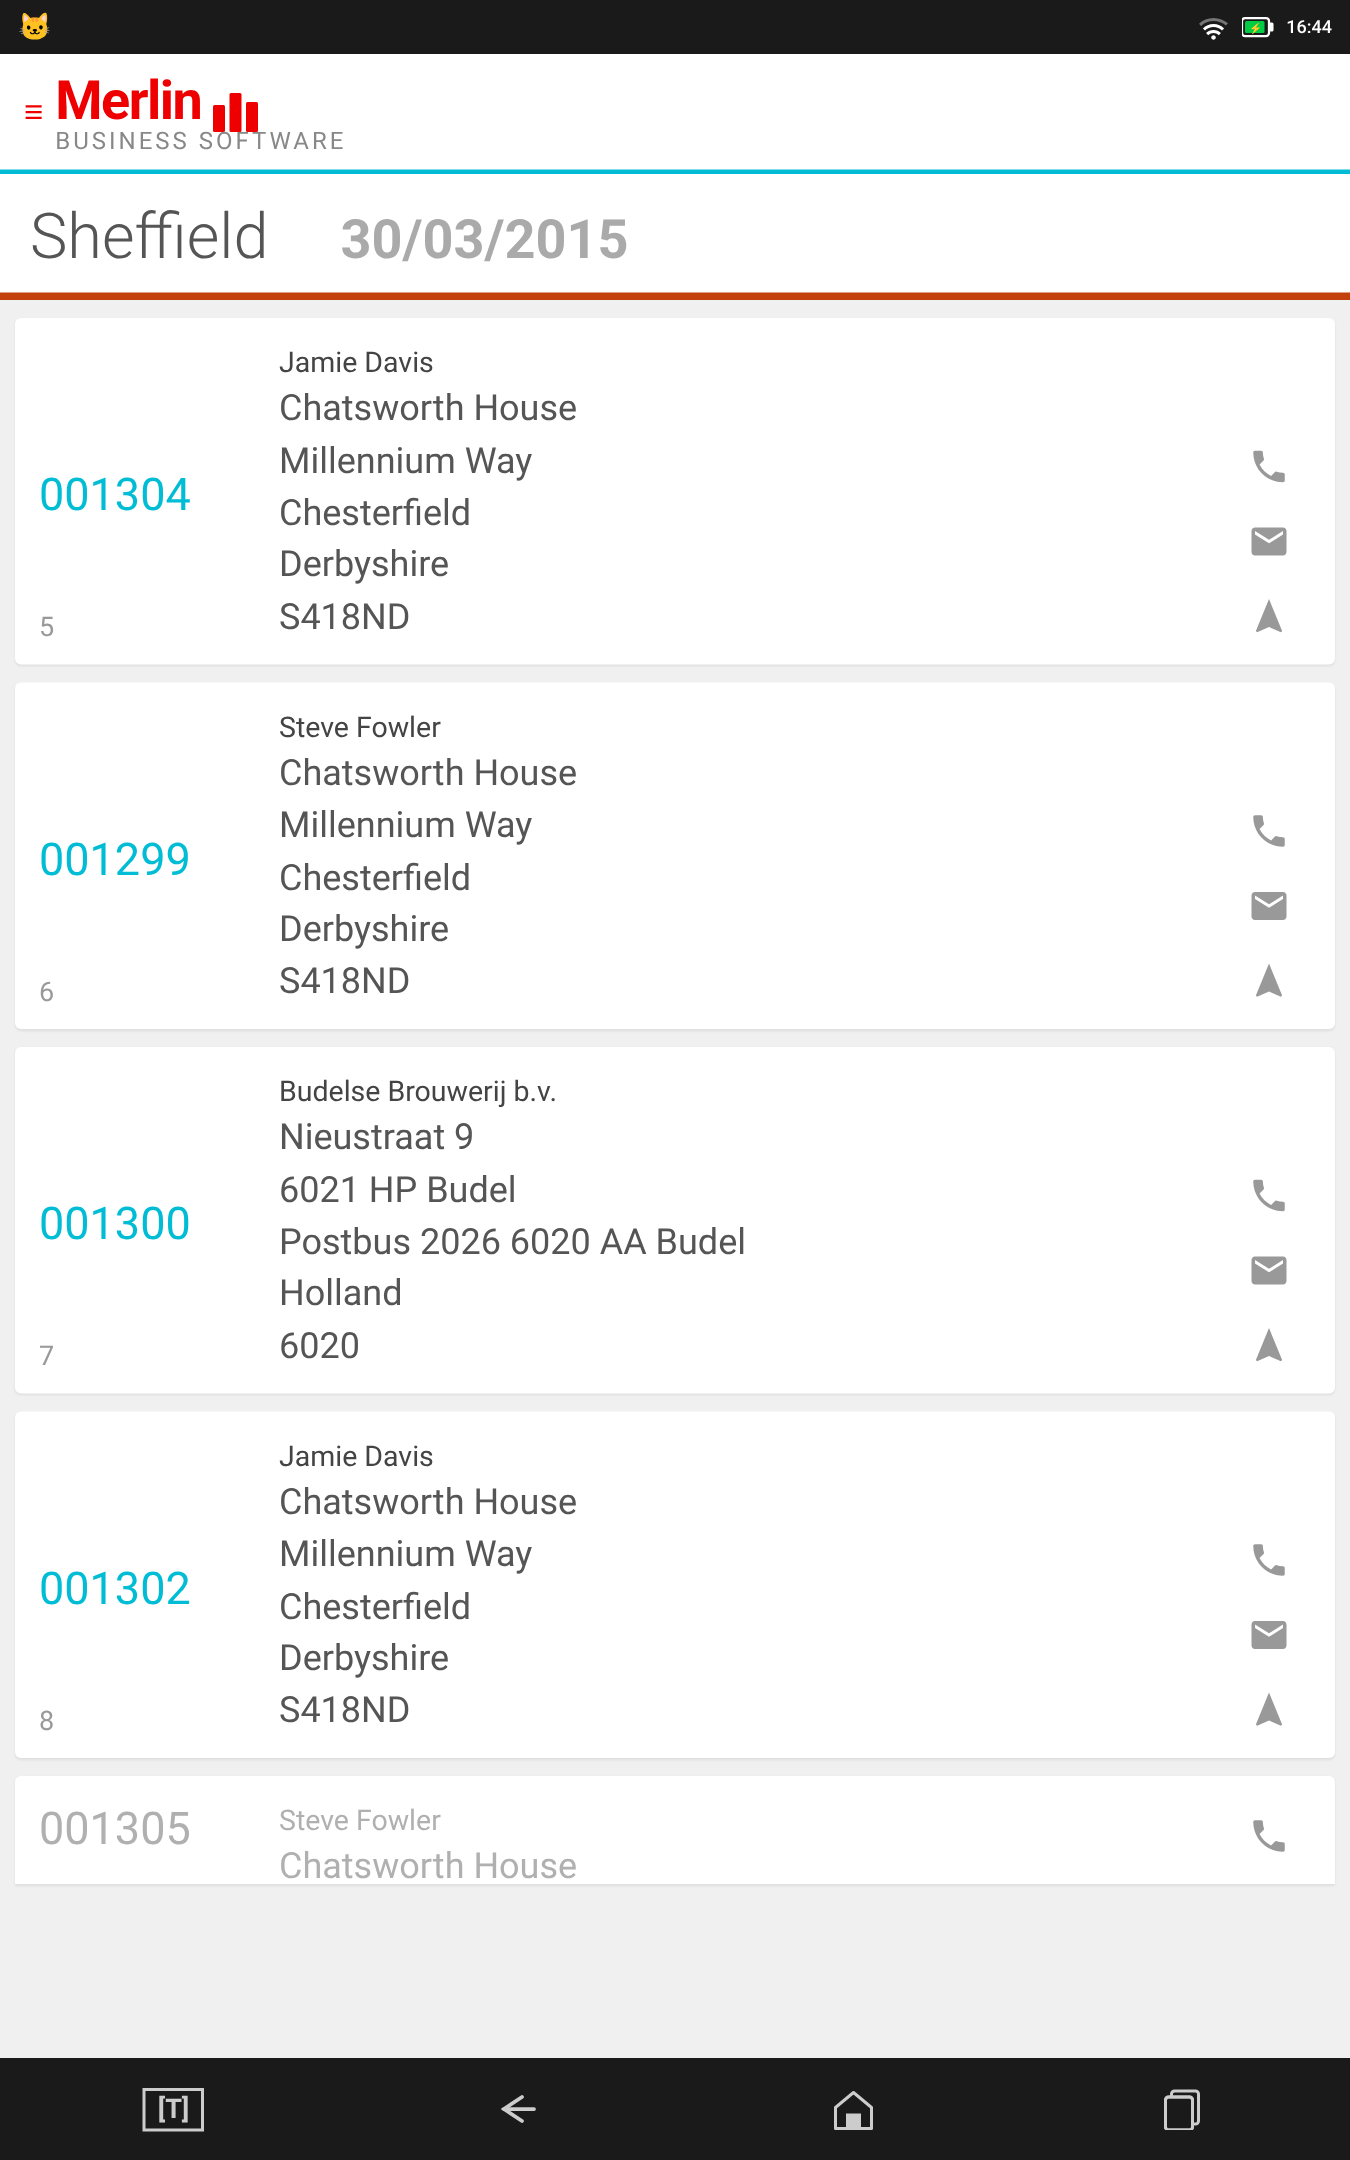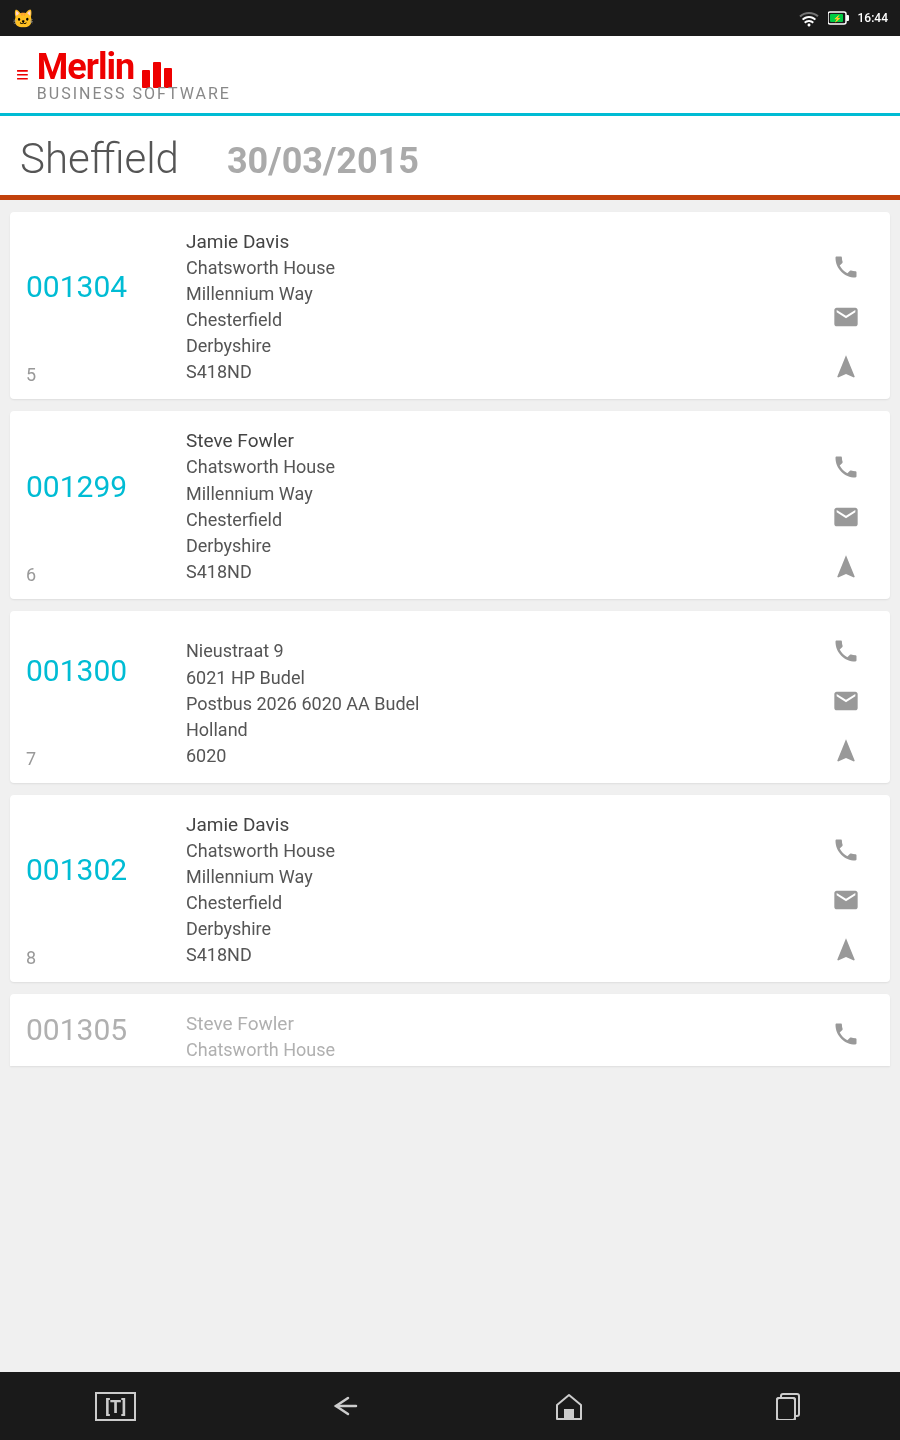--- a/index.html
+++ b/index.html
@@ -136,21 +136,21 @@
       flex: 1;
       padding-right: 20px;
     }
     .card-name {
       font-size: 19px;
       color: #444;
       margin-bottom: 2px;
     }
     .card-name.dimmed { color: #b0b0b0; }
     .card-address-line {
-      font-size: 18px;
+      font-size: 24px;
       color: #555;
       line-height: 1.45;
     }
     .card-address-line.dimmed { color: #b0b0b0; }
     .card-actions {
       width: 56px;
       display: flex;
       flex-direction: column;
       align-items: center;
       gap: 14px;
@@ -316,20 +316,21 @@
           </svg>
         </div>
       </div>
     </div>
     <div class="card">
       <div class="card-left">
         <span class="card-id">001300</span>
         <span class="card-number">7</span>
       </div>
       <div class="card-middle">
+        <div class="card-name">Budelse Brouwerij b.v.</div>
         <div class="card-address-line">Nieustraat 9</div>
         <div class="card-address-line">6021 HP Budel</div>
         <div class="card-address-line">Postbus 2026   6020 AA Budel</div>
         <div class="card-address-line">Holland</div>
         <div class="card-address-line">6020</div>
       </div>
       <div class="card-actions">
         <div class="action-icon">
           <svg viewBox="0 0 24 24" fill="#999" width="28" height="28">
             <path d="M6.6 10.8c1.4 2.8 3.8 5.1 6.6 6.6l2.2-2.2c.3-.3.7-.4 1-.2 1.1.4 2.3.6 3.6.6.6 0 1 .4 1 1V20c0 .6-.4 1-1 1-9.4 0-17-7.6-17-17 0-.6.4-1 1-1h3.5c.6 0 1 .4 1 1 0 1.3.2 2.5.6 3.6.1.3 0 .7-.2 1L6.6 10.8z"></path>

